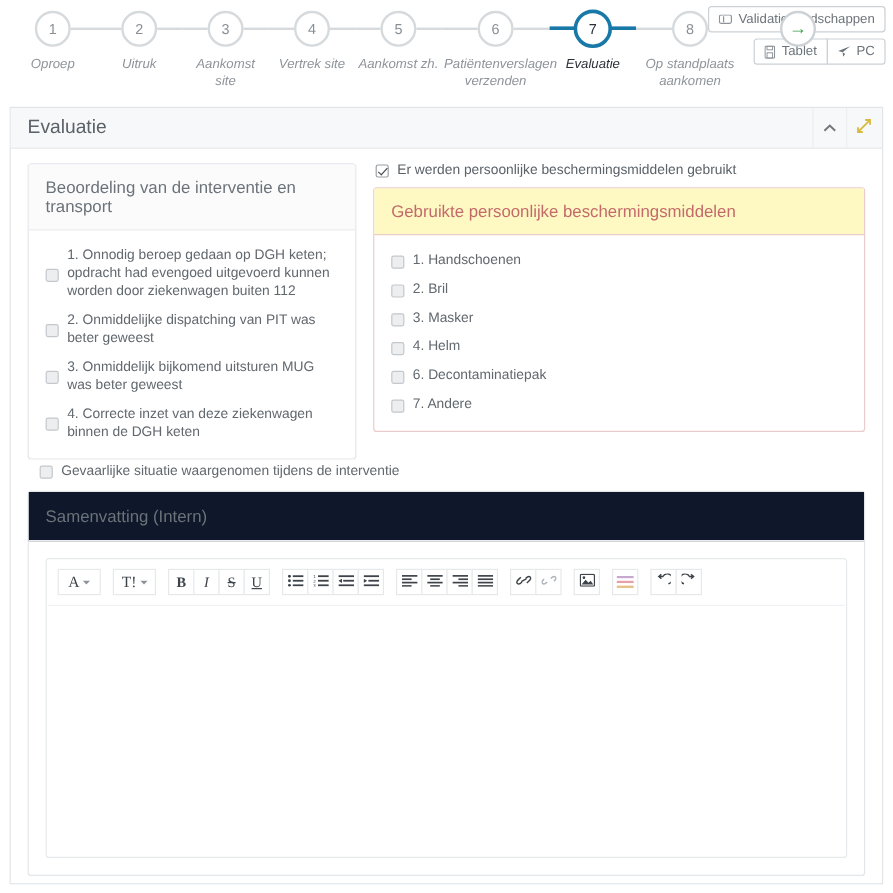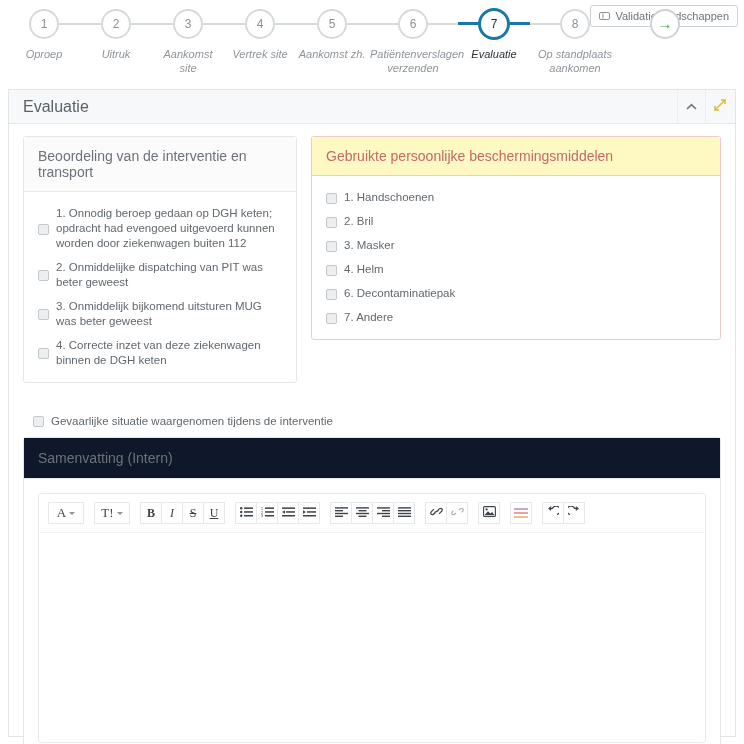--- a/index.html
+++ b/index.html
@@ -205,21 +205,21 @@
     align-items: center;
     margin-bottom: 8px;
     padding-left: 2px;
   }
   #ppe-intro .chk-label { font-size: 11.5px; color: #5b6268; }
 
   
   #danger-row {
     display: flex;
     align-items: center;
-    margin: 32px 0 10px 10px;
+    margin: 4px 0 10px 10px;
   }
 
   
   #samenvatting-card {
     border: 1px solid #e4e7ea;
     border-radius: 3px;
     background: #fff;
   }
   #samenvatting-head {
     padding: 12px 14px;
@@ -368,20 +368,40 @@
   <div id="top-actions">
     <div class="btn-outline">
       <span class="ic">
         <svg width="11" height="9" viewBox="0 0 11 9">
             <rect x="0.5" y="0.5" width="10" height="7" rx="1.5" fill="none" stroke="#8d9399"></rect>
             <line x1="4" y1="1.5" x2="4" y2="6.5" stroke="#8d9399"></line>
           </svg>
       </span>
       <span>Validatieboodschappen</span>
     </div>
+    <div id="device-row">
+      <div class="btn-outline">
+        <span class="ic">
+          <svg width="9" height="11" viewBox="0 0 9 11">
+              <rect x="0.5" y="0.5" width="8" height="10" rx="1" fill="none" stroke="#8d9399"></rect>
+              <rect x="2.2" y="0.5" width="4.6" height="3" fill="none" stroke="#8d9399" stroke-width="0.8"></rect>
+              <rect x="2.2" y="6" width="4.6" height="4.5" fill="none" stroke="#8d9399" stroke-width="0.8"></rect>
+            </svg>
+        </span>
+        <span>Tablet</span>
+      </div>
+      <div class="btn-outline">
+        <span class="ic">
+          <svg width="11" height="10" viewBox="0 0 11 10">
+              <path d="M10.5 0.5 L0.5 4.6 L4.2 5.6 L10.5 0.5 Z M4.2 5.6 L4.6 9.2 L6.3 7.0 Z" fill="#6d747b"></path>
+            </svg>
+        </span>
+        <span>PC</span>
+      </div>
+    </div>
   </div>
 
 </div>
 
 <div id="evaluatie-panel">
 
   <div id="panel-head">
     <div id="panel-title">Evaluatie</div>
     <div class="head-btn">
       <span>
@@ -426,20 +446,24 @@
               <span class="cb"></span>
               <span class="chk-label">4. Correcte inzet van deze ziekenwagen binnen de DGH keten</span>
             </div>
 
           </div>
         </div>
       </div>
 
       <div id="col-right">
 
+        <div id="ppe-intro">
+          <span class="cb checked"></span>
+          <span class="chk-label">Er werden persoonlijke beschermingsmiddelen gebruikt</span>
+        </div>
 
         <div class="card pink">
           <div class="card-head">Gebruikte persoonlijke beschermingsmiddelen</div>
           <div class="card-body">
 
             <div class="chk-row">
               <span class="cb"></span>
               <span class="chk-label">1. Handschoenen</span>
             </div>
             <div class="chk-row">

